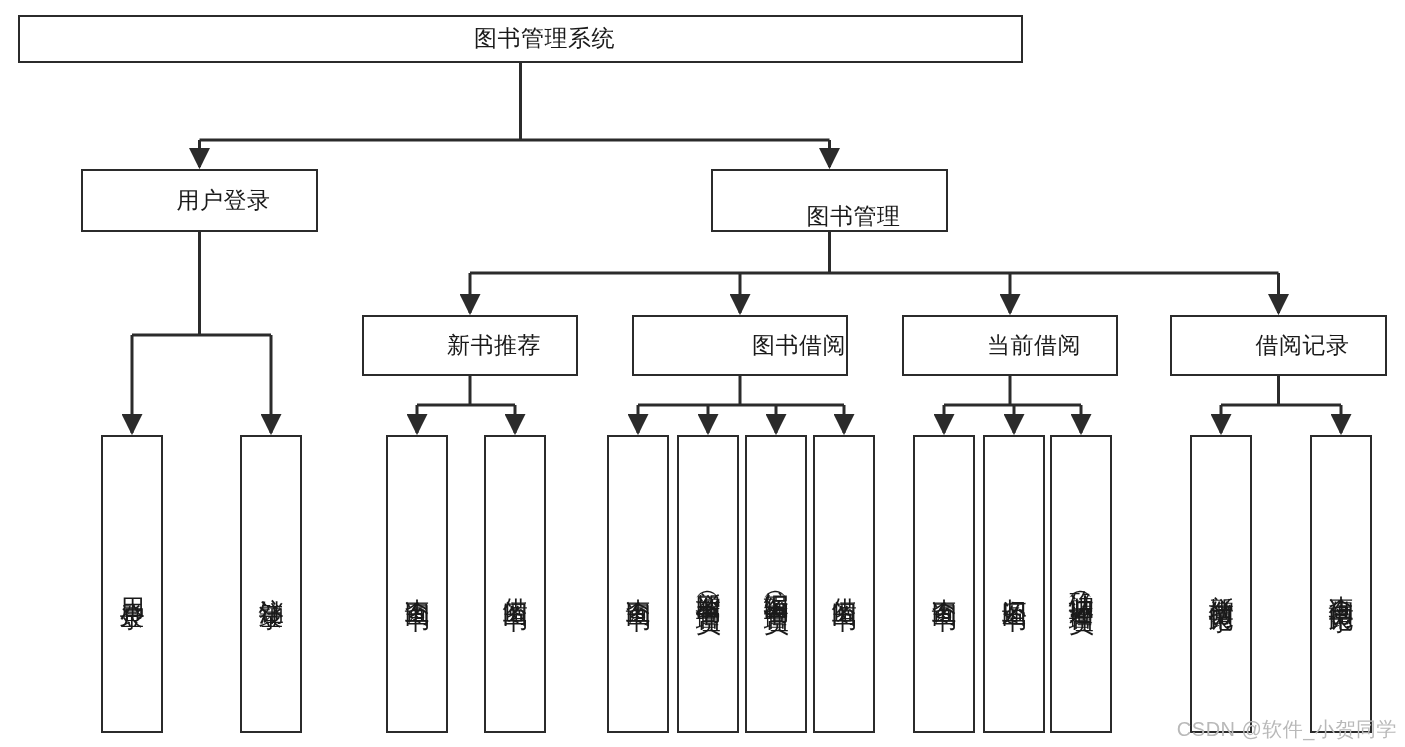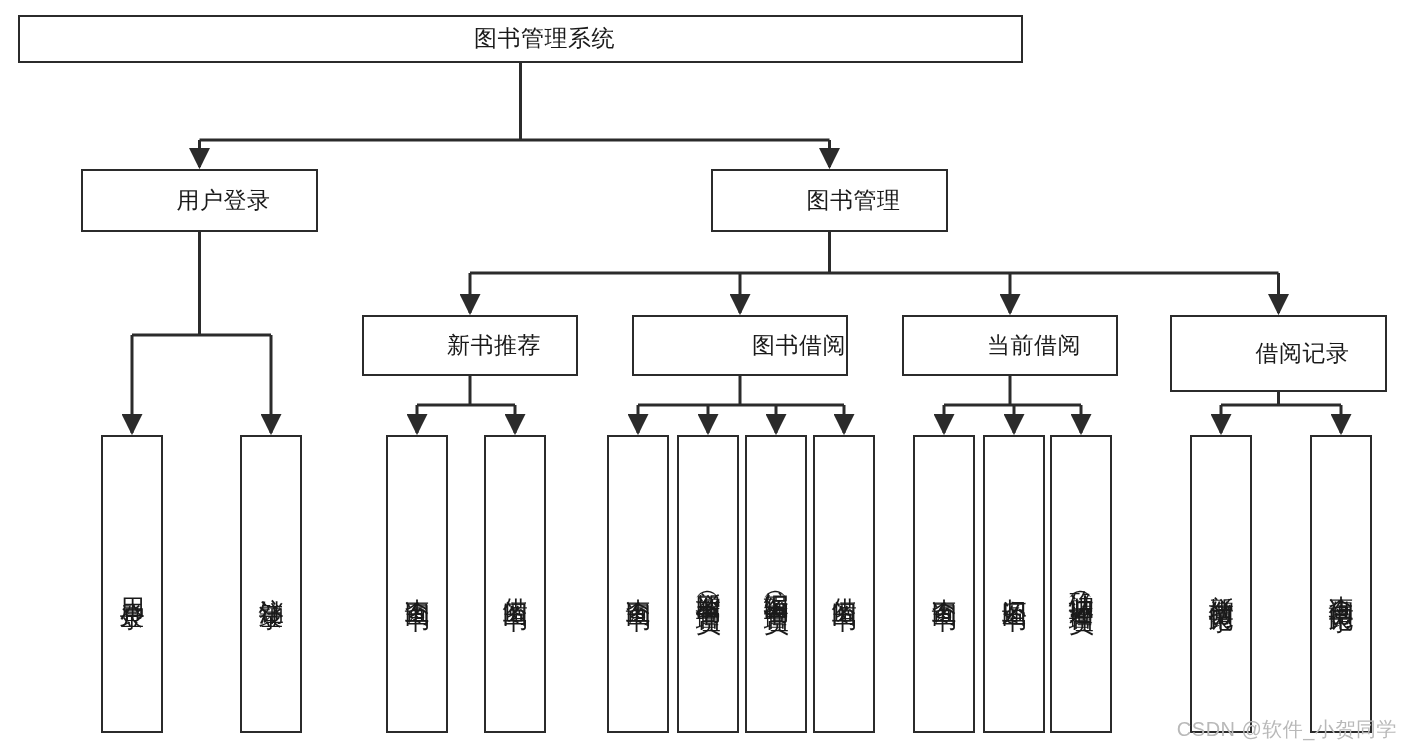--- a/index.html
+++ b/index.html
@@ -111,33 +111,33 @@
       </g>
   </svg>
 
   <div id="nodes-layer">
       <div class="node horizontal" style="left: 18px; top: 15px; width: 1005px; height: 48px;">
         <span class="label">图书管理系统</span>
       </div>
       <div class="node horizontal" style="left: 81px; top: 169px; width: 237px; height: 63px;">
         <span class="label">用户登录</span>
       </div>
-      <div class="node horizontal" style="left: 711px; top: 169px; width: 237px; height: 63px;">
+      <div class="node horizontal" style="left: 711px; top: 169px; width: 237px; height: 63px; align-items: flex-end;">
         <span class="label">图书管理</span>
       </div>
       <div class="node horizontal" style="left: 362px; top: 315px; width: 216px; height: 61px;">
         <span class="label">新书推荐</span>
       </div>
       <div class="node horizontal" style="left: 632px; top: 315px; width: 216px; height: 61px; justify-content: flex-end;">
         <span class="label">图书借阅</span>
       </div>
       <div class="node horizontal" style="left: 902px; top: 315px; width: 216px; height: 61px;">
         <span class="label">当前借阅</span>
       </div>
-      <div class="node horizontal" style="left: 1170px; top: 315px; width: 217px; height: 77px;">
+      <div class="node horizontal" style="left: 1170px; top: 315px; width: 217px; height: 61px;">
         <span class="label">借阅记录</span>
       </div>
       <div class="node vertical" style="left: 101px; top: 435px; width: 62px; height: 298px;">
         <span class="label">用户登录</span>
       </div>
       <div class="node vertical" style="left: 240px; top: 435px; width: 62px; height: 298px;">
         <span class="label">注销登录</span>
       </div>
       <div class="node vertical" style="left: 386px; top: 435px; width: 62px; height: 298px;">
         <span class="label">查询图书</span>

